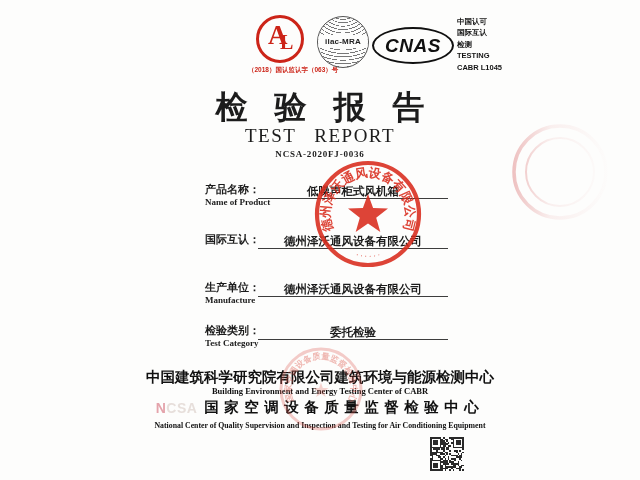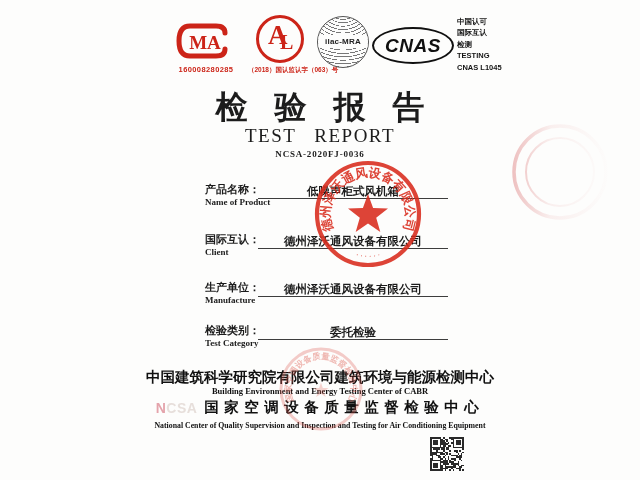--- a/index.html
+++ b/index.html
@@ -58,27 +58,20 @@
   .qr{left:430px;top:437px;width:34px;height:34px;}
   .qc{position:absolute;width:1.7px;height:1.7px;background:#2a2a2a;}
   
   .stamps{left:0;top:0;width:640px;height:480px;pointer-events:none;}
 </style>
 </head>
 <body>
 
 <div class="page">
 
-  <div class="abs cma-group">
-    <svg width="62" height="38" viewBox="0 0 62 38">
-      <path d="M 50 11 Q 50 4 41 4 L 15 4 Q 4 4 4 19 Q 4 34 15 34 L 41 34 Q 50 34 50 27" fill="none" stroke="#cc2418" stroke-width="5" stroke-linecap="round"></path>
-      <text x="30" y="27" text-anchor="middle" font-size="19" font-weight="bold" fill="#cc2418" font-family="Liberation Serif, serif">MA</text>
-    </svg>
-    <div class="cma-no">160008280285</div>
-  </div>
 
   <div class="abs cal-group">
     <div class="cal-circle">
       <span class="cal-a">A</span>
       <span class="cal-l">L</span>
     </div>
     <div class="cal-line">（2018）国认监认字（063）号</div>
   </div>
 
   <div class="abs cnas-oval">
@@ -87,36 +80,35 @@
 
   <div class="abs ilac-circle">
     <div class="ilac-band">ilac-MRA</div>
   </div>
 
   <div class="abs cnas-text">
     <div>中国认可</div>
     <div>国际互认</div>
     <div>检测</div>
     <div>TESTING</div>
-    <div>CNAS L1045</div>
+    <div>CABR L1045</div>
   </div>
 
   <div class="abs title-cn">检验报告</div>
   <div class="abs title-en">TEST REPORT</div>
   <div class="abs report-no">NCSA-2020FJ-0036</div>
 
   <div class="frow" style="top:183px">
     <div class="fl-cn">产品名称：</div>
     <div class="fl-en">Name of Product</div>
     <div class="fval">低噪声柜式风机箱</div>
     <div class="fline"></div>
   </div>
   <div class="frow" style="top:233px">
     <div class="fl-cn">国际互认：</div>
-    <div class="fl-en">Client</div>
     <div class="fval">德州泽沃通风设备有限公司</div>
     <div class="fline"></div>
   </div>
   <div class="frow" style="top:281px">
     <div class="fl-cn">生产单位：</div>
     <div class="fl-en">Manufacture</div>
     <div class="fval">德州泽沃通风设备有限公司</div>
     <div class="fline"></div>
   </div>
   <div class="frow" style="top:324px">

